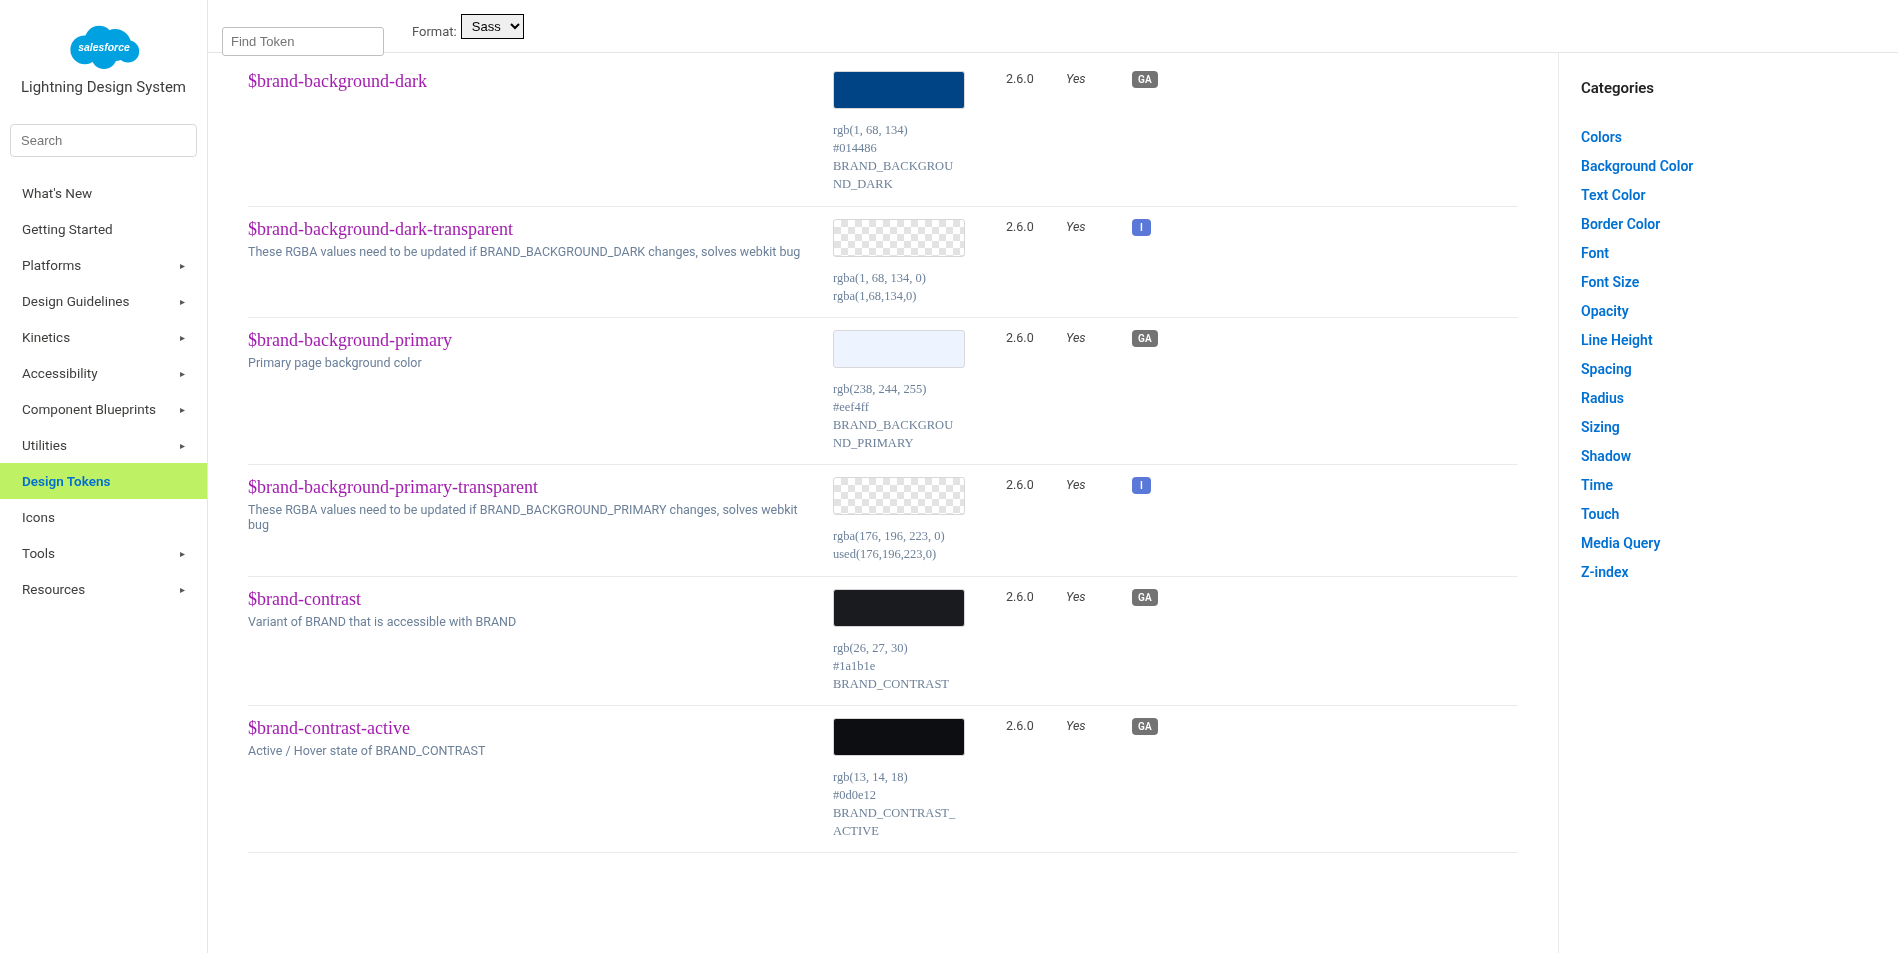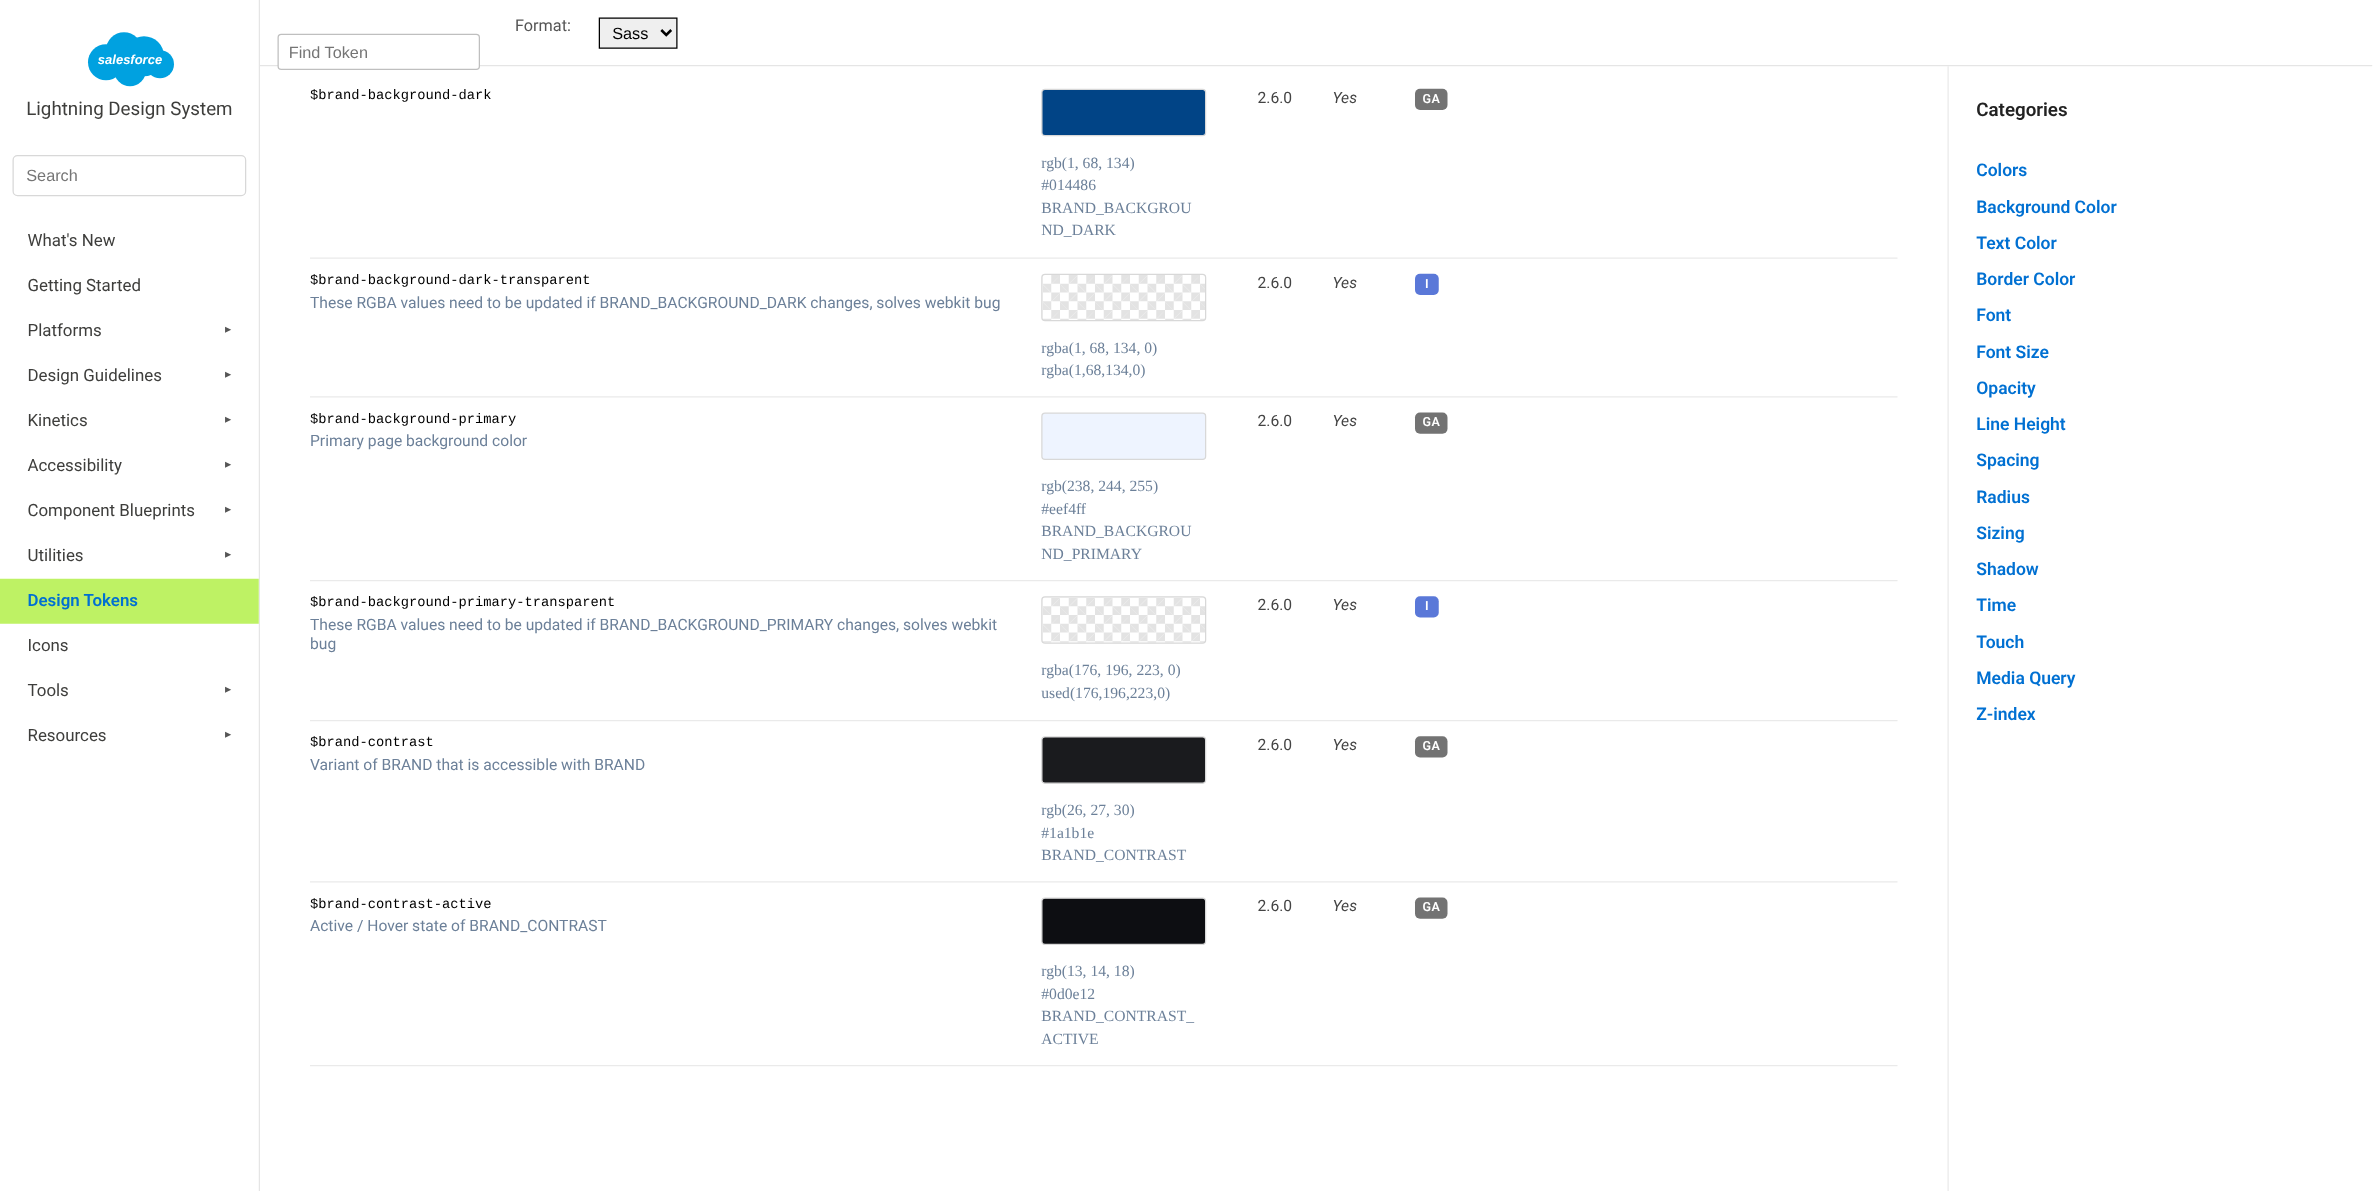--- a/index.html
+++ b/index.html
@@ -32,21 +32,21 @@
     width: 100%;
     border: 1px solid #d8d8d8;
     border-radius: 4px;
     padding: 8px 10px;
     font-size: 13px;
   }
   .nav-list { list-style: none; margin: 0; padding: 0; }
   .nav-item {
     display: flex;
     justify-content: space-between;
-    align-items: flex-start;
+    align-items: center;
     padding: 10px 22px;
     color: #3e3e3c;
     font-size: 13.5px;
     cursor: pointer;
   }
   .nav-item .caret { color: #555; font-size: 10px; }
   .nav-item.active {
     background: #bef264;
     color: #0070d2;
     font-weight: 600;
@@ -90,23 +90,23 @@
     display: flex;
     border-bottom: 1px solid #eaeaea;
     padding: 12px 0;
   }
   .col-desc { flex: 0 0 585px; padding-right: 20px; }
   .col-sample { flex: 0 0 133px; }
   .col-release { flex: 0 0 60px; text-align: left; color: #444; font-size: 12.5px; padding-top: 0; }
   .col-themeable { flex: 0 0 66px; color: #444; font-size: 12.5px; font-style: italic; }
   .col-badge { flex: 0 0 40px; }
   .token-name {
-    font-family: Liberation Mono, monospace;
-    font-size: 11px;
-    color: #000000;
+    font-family: Liberation Serif, serif;
+    font-size: 18px;
+    color: #a21caf;
   }
   .token-desc {
     margin-top: 4px;
     font-size: 12.5px;
     color: #6c8099;
   }
   .swatch {
     width: 132px;
     height: 38px;
     border: 1px solid #d8d8d8;
@@ -225,21 +225,21 @@
         <li class="nav-item">
           <span>Resources</span>
           <span class="caret">▸</span>
         </li>
       </ul>
   </aside>
 
   <div class="right-block">
     <div class="topbar">
       <input class="find-token" type="text" placeholder="Find Token" style="">
-      <div style="display:flex;align-items:flex-start;gap:22px;margin-left:4px;">
+      <div style="display:flex;align-items:flex-end;gap:4px;margin-left:4px;">
         <span class="format-label">Format:</span>
         <select class="format-select" id="format-select"><option>Sass</option></select>
       </div>
     </div>
     <div class="content-row">
       <main class="main">
         <div id="token-body">
             <div class="token-row">
               <div class="col-desc">
                 <div class="token-name">$brand-background-dark</div>

